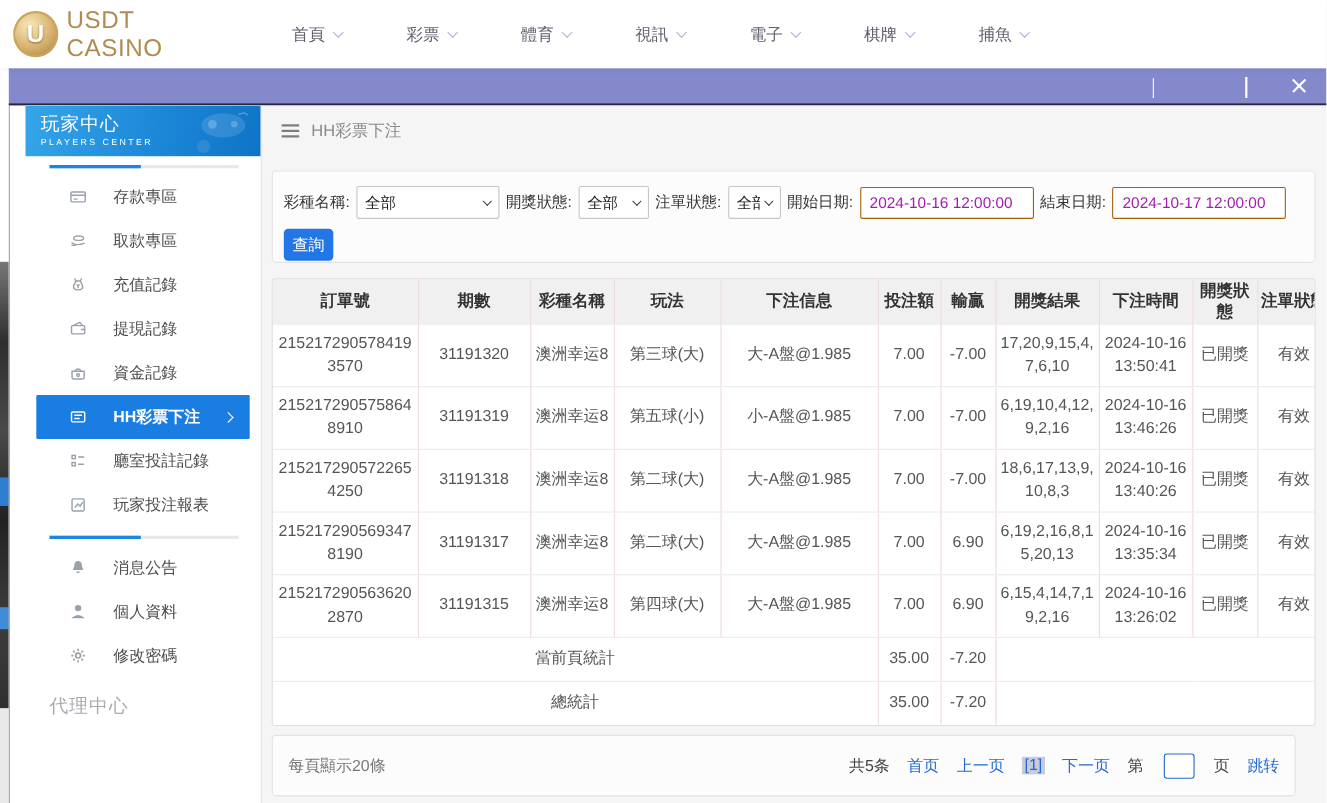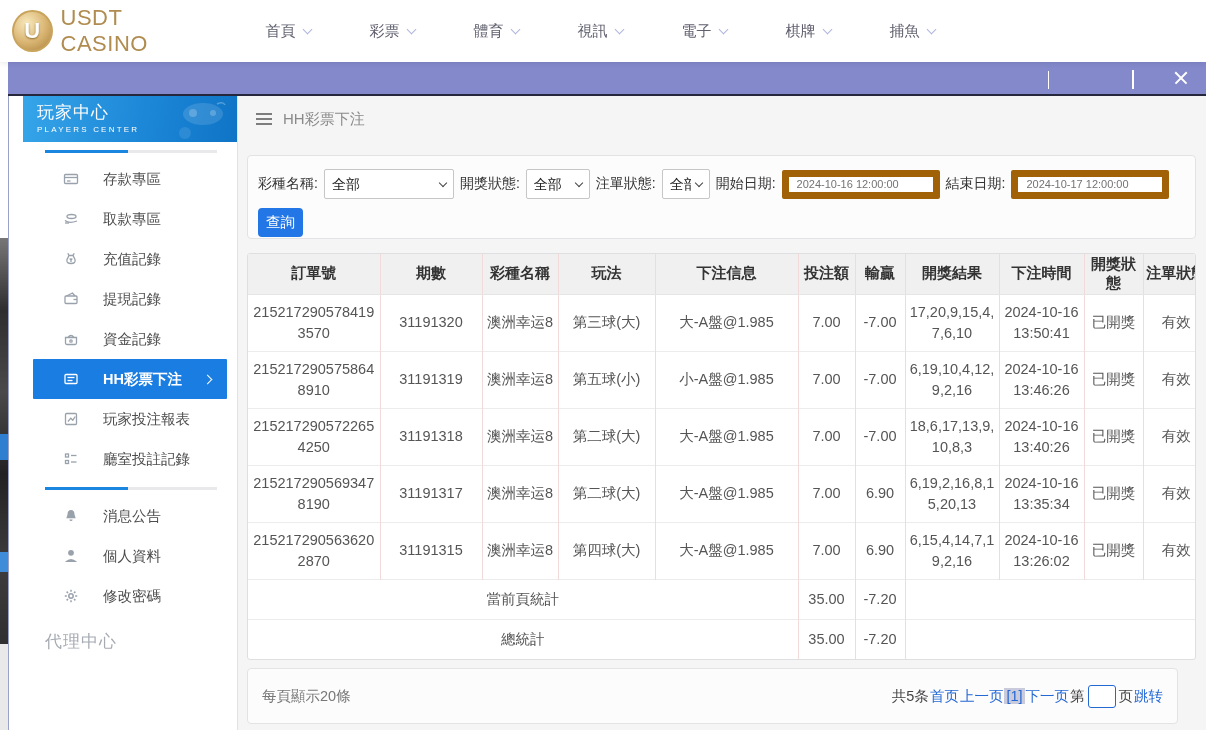--- a/index.html
+++ b/index.html
@@ -79,41 +79,41 @@
   .filter-row { display:flex; align-items:center; gap:6px; font-size:14px; color:#333; }
   .flabel { white-space:nowrap; }
   .sel { position:relative; display:inline-block; }
   .sel select { height:30px; border:1px solid #c6c6c6; background:#fff; border-radius:2px;
                 font-size:14px; color:#222; padding:0 18px 0 7px; appearance:none; -webkit-appearance:none;
                 font-family:inherit; }
   .sel .schev { position:absolute; right:8px; top:11px; width:6px; height:6px;
                 border-right:1.6px solid #444; border-bottom:1.6px solid #444; transform:rotate(45deg);
                 pointer-events:none; }
   .sel.w130 select { width:130px; } .sel.w62 select { width:64px; } .sel.w46 select { width:48px; }
-  .date-input { height:29px; width:158px; border:7px solid #a16207; border-radius:2px;
-                font-size:11px; color:#737373; padding:0 8px; font-family:inherit; }
+  .date-input { height:29px; width:158px; border:1px solid #a16207; border-radius:2px;
+                font-size:14px; color:#a21caf; padding:0 8px; font-family:inherit; }
   .btn-query { margin-top:9px; width:45px; height:29px; background:#2276e5; color:#fff; border:none;
                border-radius:4px; font-size:14.5px; cursor:pointer; font-family:inherit; }
 
   .table-card { position:absolute; left:9px; right:10px; top:157px; height:407px; background:#fff;
                 border:1px solid #dfdfe1; border-radius:3px; overflow:hidden; }
   table { width:100%; border-collapse:collapse; table-layout:fixed; }
   th { height:40px; background:#f0f0f1; font-size:15px; color:#333; font-weight:700;
        border-right:1px solid #f0dada; border-bottom:1px solid #e5e5e5; padding:0 2px; }
   th:last-child { border-right:none; }
   td { height:57px; text-align:center; font-size:14.5px; color:#555; border-right:1px solid #f0dada;
        border-top:1px solid #ececec; padding:2px 4px; word-break:break-all; line-height:1.4; }
   td:last-child { border-right:none; }
   tr.sumrow td { height:40px; }
 
   .footer-card { position:absolute; left:9px; right:28px; top:572px; height:56px;
                  background:#fcfcfd; border:1px solid #e3e3e5; border-radius:4px;
                  display:flex; align-items:center; justify-content:space-between; padding:0 14px;
                  font-size:14.5px; color:#777; }
-  .pager { display:flex; align-items:center; gap:1px; }
+  .pager { display:flex; align-items:center; gap:16px; }
   .ptotal { color:#444; }
   .plink { color:#2468d4; cursor:pointer; }
   .pcur { color:#2468d4; background:#c9cbdd; padding:0 2px; }
   .pinput { width:28px; height:23px; border:1px solid #2468d4; border-radius:3px; margin:0 2px; }
   .pdark { color:#444; }
 </style>
 </head>
 <body>
 
 <div class="stage">
@@ -236,33 +236,33 @@
           <svg class="ic" viewBox="0 0 16 16" fill="none" stroke="currentColor" stroke-width="1.3">
               <rect x="2" y="3.5" width="12" height="9" rx="1"></rect>
               <line x1="4.5" y1="6.5" x2="11.5" y2="6.5"></line>
               <line x1="4.5" y1="9.5" x2="9.5" y2="9.5"></line>
             </svg>
           <span>HH彩票下注</span>
           <span class="chev-r"></span>
         </div>
         <div class="side-item">
           <svg class="ic" viewBox="0 0 16 16" fill="none" stroke="currentColor" stroke-width="1.3">
-              <rect x="2.5" y="2.5" width="11" height="11" rx="1"></rect>
-              <path d="M5 10.5 L7.8 7.2 L9.8 9.2 L12.3 5.5"></path>
-            </svg>
-          <span>玩家投注報表</span>
-        </div>
-        <div class="side-item">
-          <svg class="ic" viewBox="0 0 16 16" fill="none" stroke="currentColor" stroke-width="1.3">
               <rect x="2.5" y="3" width="3" height="3"></rect>
               <rect x="2.5" y="9.5" width="3" height="3"></rect>
               <line x1="8" y1="4.5" x2="13.5" y2="4.5"></line>
               <line x1="8" y1="11" x2="13.5" y2="11"></line>
             </svg>
           <span>廳室投註記錄</span>
+        </div>
+        <div class="side-item">
+          <svg class="ic" viewBox="0 0 16 16" fill="none" stroke="currentColor" stroke-width="1.3">
+              <rect x="2.5" y="2.5" width="11" height="11" rx="1"></rect>
+              <path d="M5 10.5 L7.8 7.2 L9.8 9.2 L12.3 5.5"></path>
+            </svg>
+          <span>玩家投注報表</span>
         </div>
 
         <div class="side-underline">
             <div class="fill"></div>
           </div>
 
         <div class="side-item">
           <svg class="ic" viewBox="0 0 16 16" fill="currentColor" stroke="none">
               <path d="M8 2 Q11.5 2 11.5 6.5 L12.7 10.2 L3.3 10.2 L4.5 6.5 Q4.5 2 8 2 Z"></path>
               <path d="M6.4 11.5 a1.6 1.6 0 0 0 3.2 0 Z"></path>

